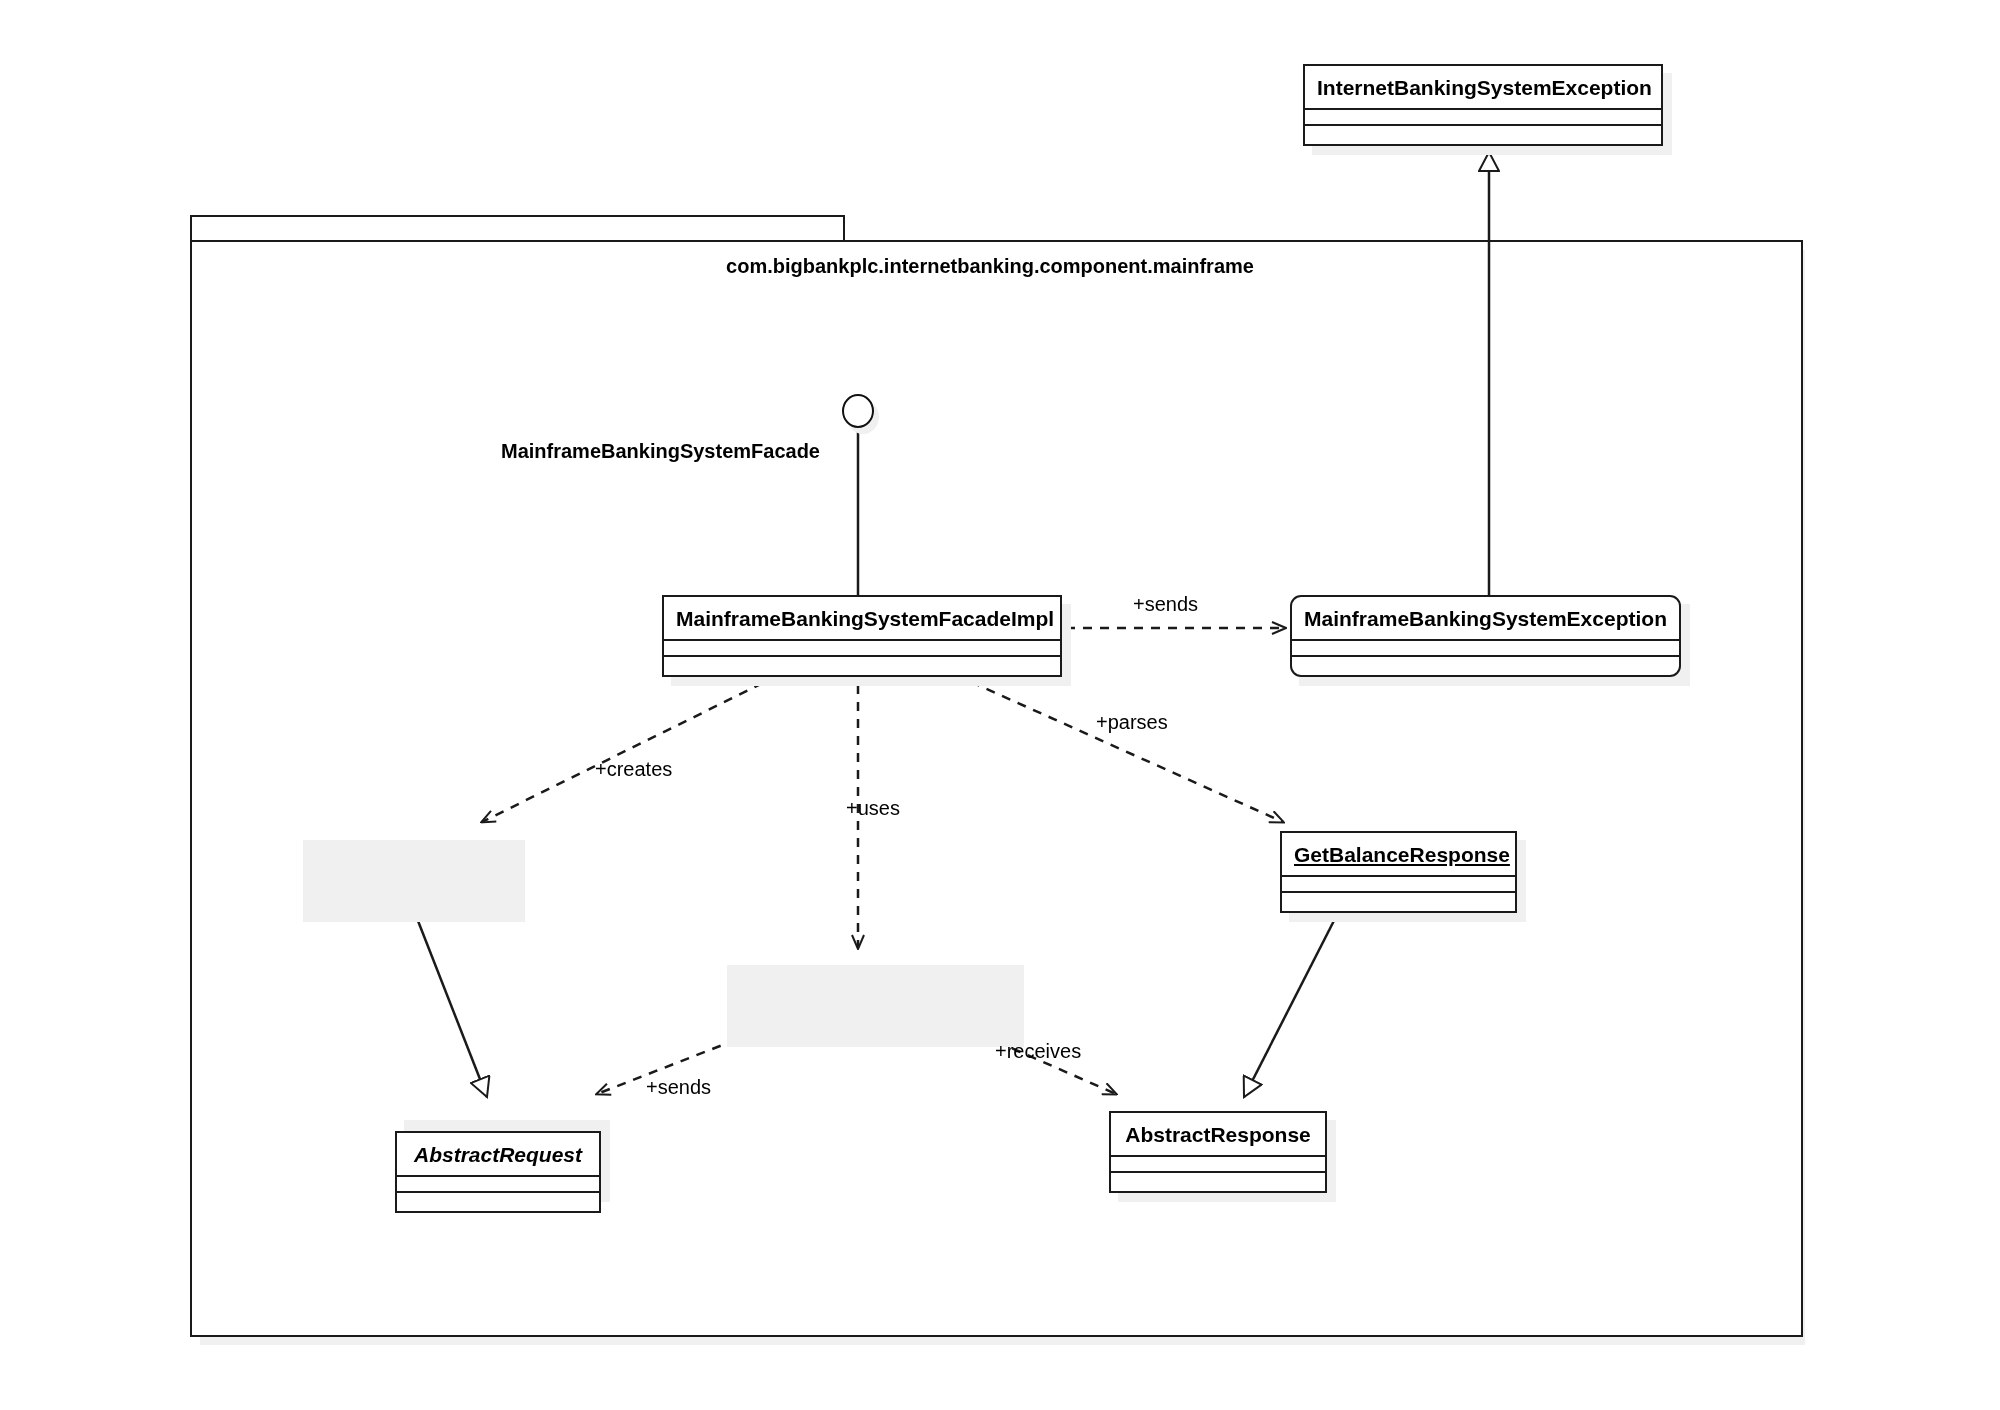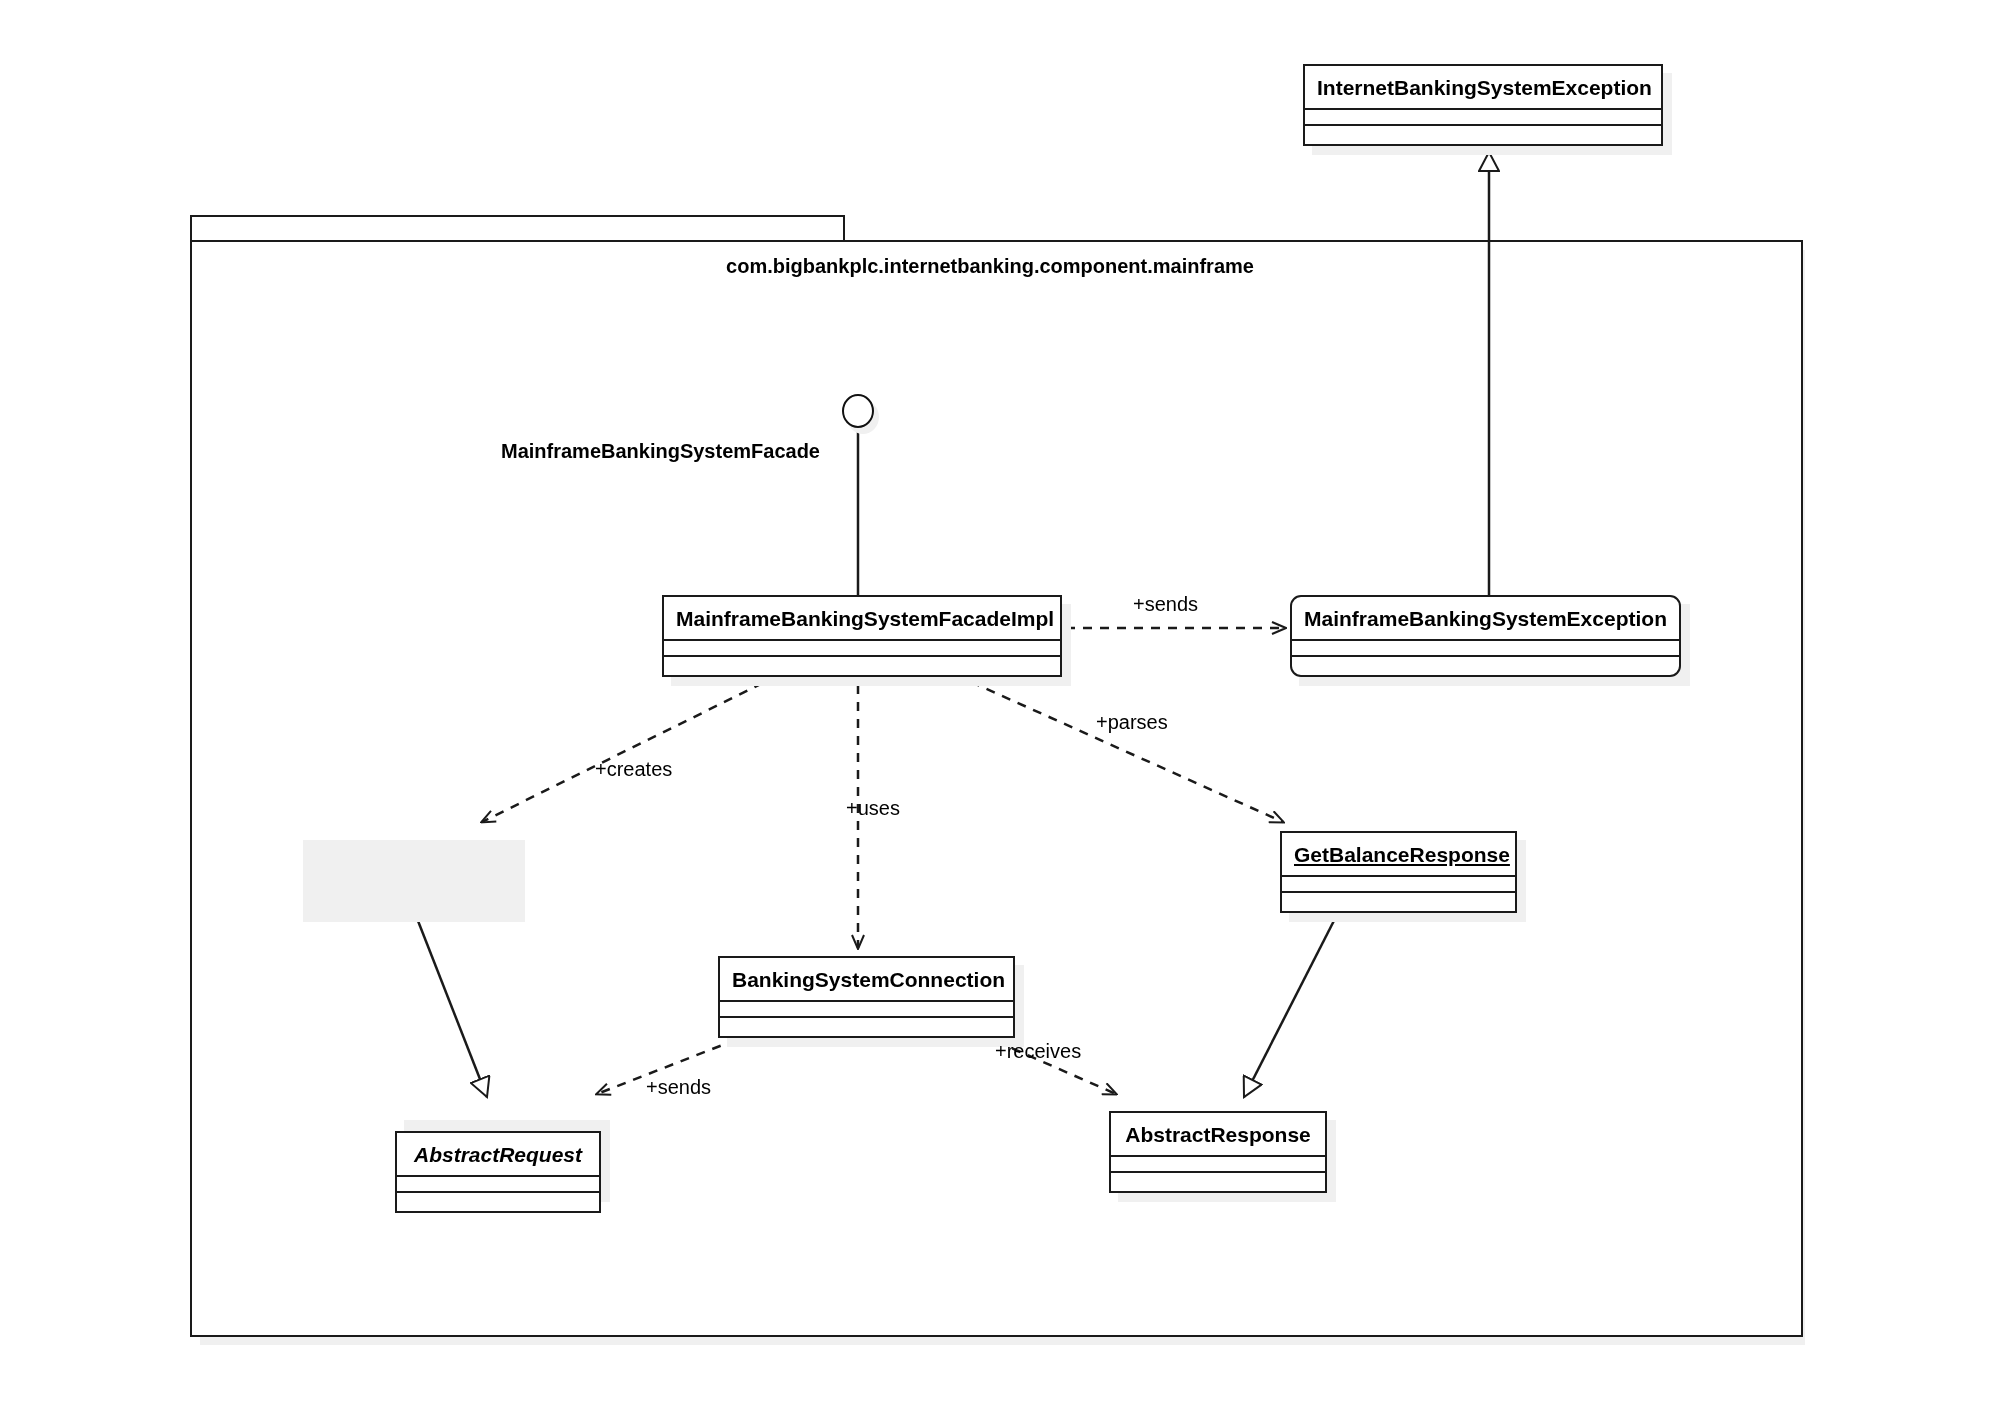--- a/index.html
+++ b/index.html
@@ -212,25 +212,20 @@
   <div class="cls-shadow" style="left:303px; top:840px; width:222px; height:82px;"></div>
 
   <div class="cls-shadow" style="left:1289px; top:840px; width:237px; height:82px;"></div>
   <div class="cls" style="left:1280px; top:831px; width:237px; height:82px;text-decoration:underline;">
     <div class="cls-name">GetBalanceResponse</div>
     <div class="cls-attrs"></div>
     <div class="cls-ops"></div>
   </div>
 
   <div class="cls-shadow" style="left:727px; top:965px; width:297px; height:82px;"></div>
-  <div class="cls" style="left:718px; top:956px; width:297px; height:82px;">
-    <div class="cls-name">BankingSystemConnection</div>
-    <div class="cls-attrs"></div>
-    <div class="cls-ops"></div>
-  </div>
 
   <div class="cls-shadow" style="left:404px; top:1120px; width:206px; height:82px;"></div>
   <div class="cls" style="left:395px; top:1111px; width:206px; height:82px;margin-top:20px;">
     <div class="cls-name abstract">AbstractRequest</div>
     <div class="cls-attrs"></div>
     <div class="cls-ops"></div>
   </div>
 
   <div class="cls-shadow" style="left:1118px; top:1120px; width:218px; height:82px;"></div>
   <div class="cls" style="left:1109px; top:1111px; width:218px; height:82px;">

